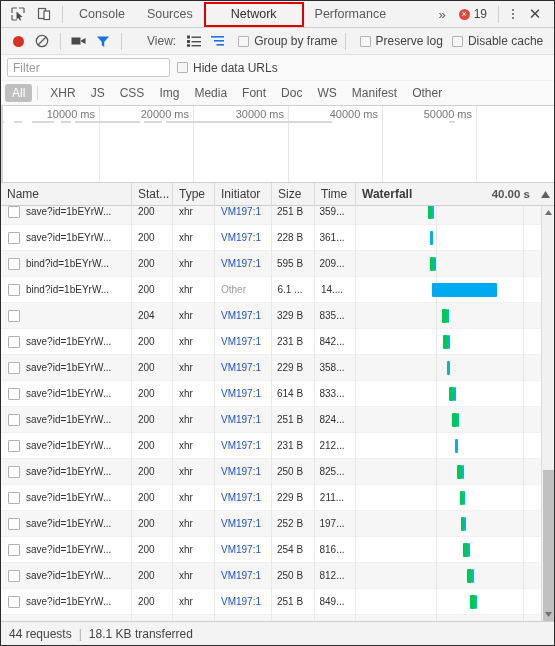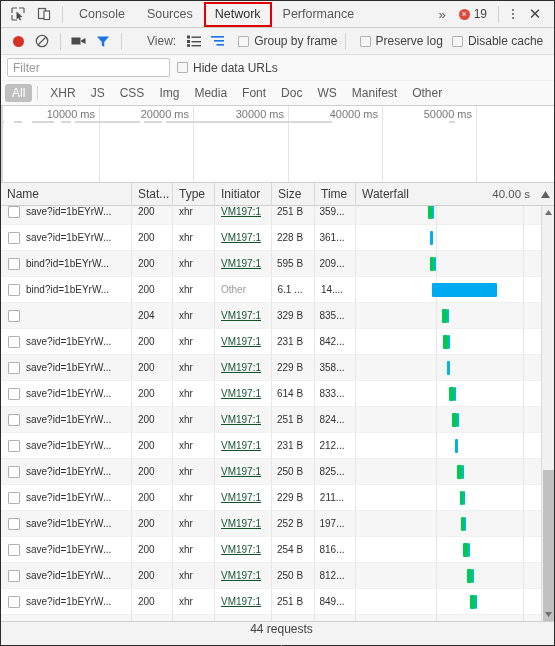--- a/index.html
+++ b/index.html
@@ -50,21 +50,21 @@
     font-size: 12.5px;
     color: #5a5a5a;
     cursor: pointer;
     white-space: nowrap;
   }
   .tab.selected {
     border: 2px solid #e00000;
     height: 25px;
     line-height: 21px;
     color: #303030;
-    padding: 0 9px;
+    padding: 0 25px;
     text-align: center;
   }
   .tabbar-right {
     margin-left: auto;
     display: flex;
     align-items: center;
     height: 100%;
     padding-right: 2px;
   }
   .chev { font-size: 13px; color: #5a5a5a; padding: 0 9px; cursor: pointer; }
@@ -219,20 +219,21 @@
     white-space: nowrap;
     cursor: pointer;
   }
   .th.waterfall {
     flex: 1;
     display: flex;
     align-items: center;
     justify-content: space-between;
     padding-right: 6px;
     border-right: none;
+    font-weight: bold;
   }
   .th-time { color: #555; font-size: 11.5px; }
   .sortarrow {
     width: 18px; height: 23px;
     display: flex; align-items: center; justify-content: center;
     cursor: pointer;
   }
 
   
   .rowsarea {
@@ -269,22 +270,21 @@
   }
   .cell.name { display: flex; align-items: center; gap: 6px; padding-left: 7px; }
   .namecb {
     width: 12px; height: 12px; min-width: 12px;
     border: 1px solid #b0b0b0;
     background: #fff;
     border-radius: 1px;
   }
   .cell.num { text-align: center; padding-right: 6px; padding-left: 0; }
   .initiator-link {
-    color: #14532d;
-    text-decoration: underline;
+    color: #1d4ed8;
     cursor: pointer;
   }
   .initiator-other { color: #999; text-decoration: none; cursor: default; }
   .cell.wf {
     flex: 1;
     border-right: none;
     position: relative;
     padding-left: 0;
     height: 26px;
   }
@@ -326,21 +326,20 @@
   .statusbar {
     height: 24px; min-height: 24px;
     background: #f3f3f3;
     border-top: 1px solid #cfcfcf;
     display: flex;
     align-items: center;
     padding-left: 8px;
     font-size: 12px;
     color: #444;
     gap: 7px;
-    flex-direction: column;
   }
   .status-sep { color: #b0b0b0; }
 </style>
 </head>
 <body>
 
 <div id="app">
 
   <div class="tabbar">
     <div class="tb-icon">

